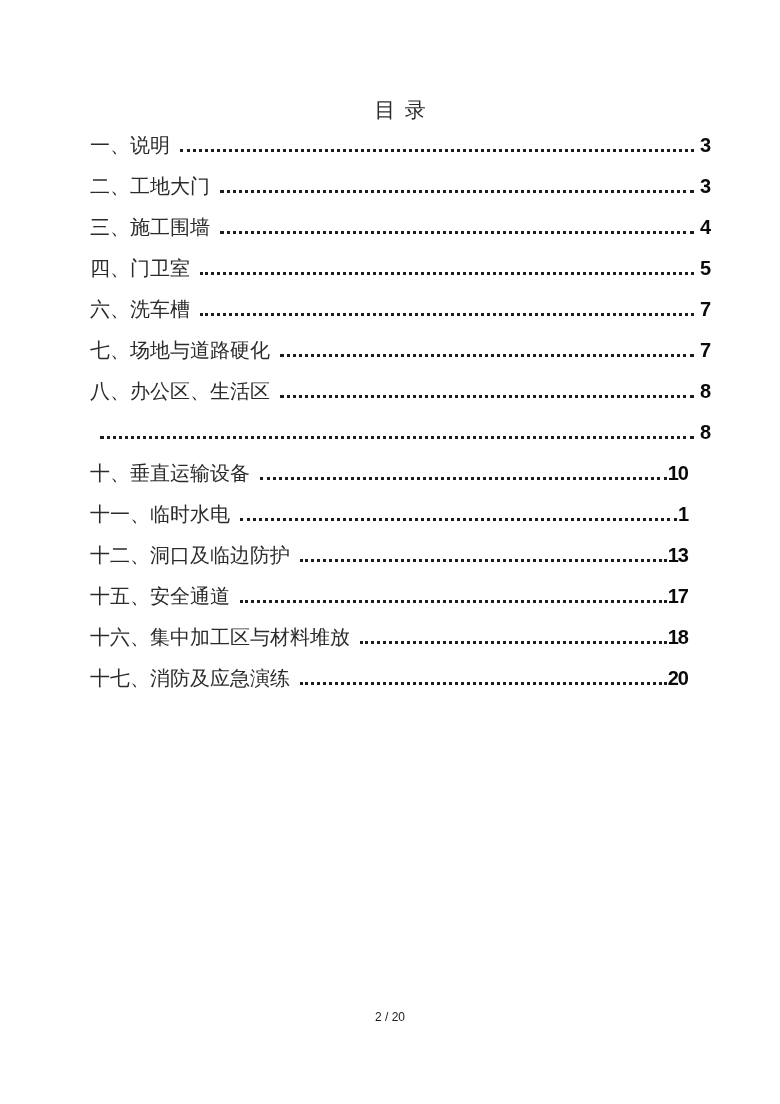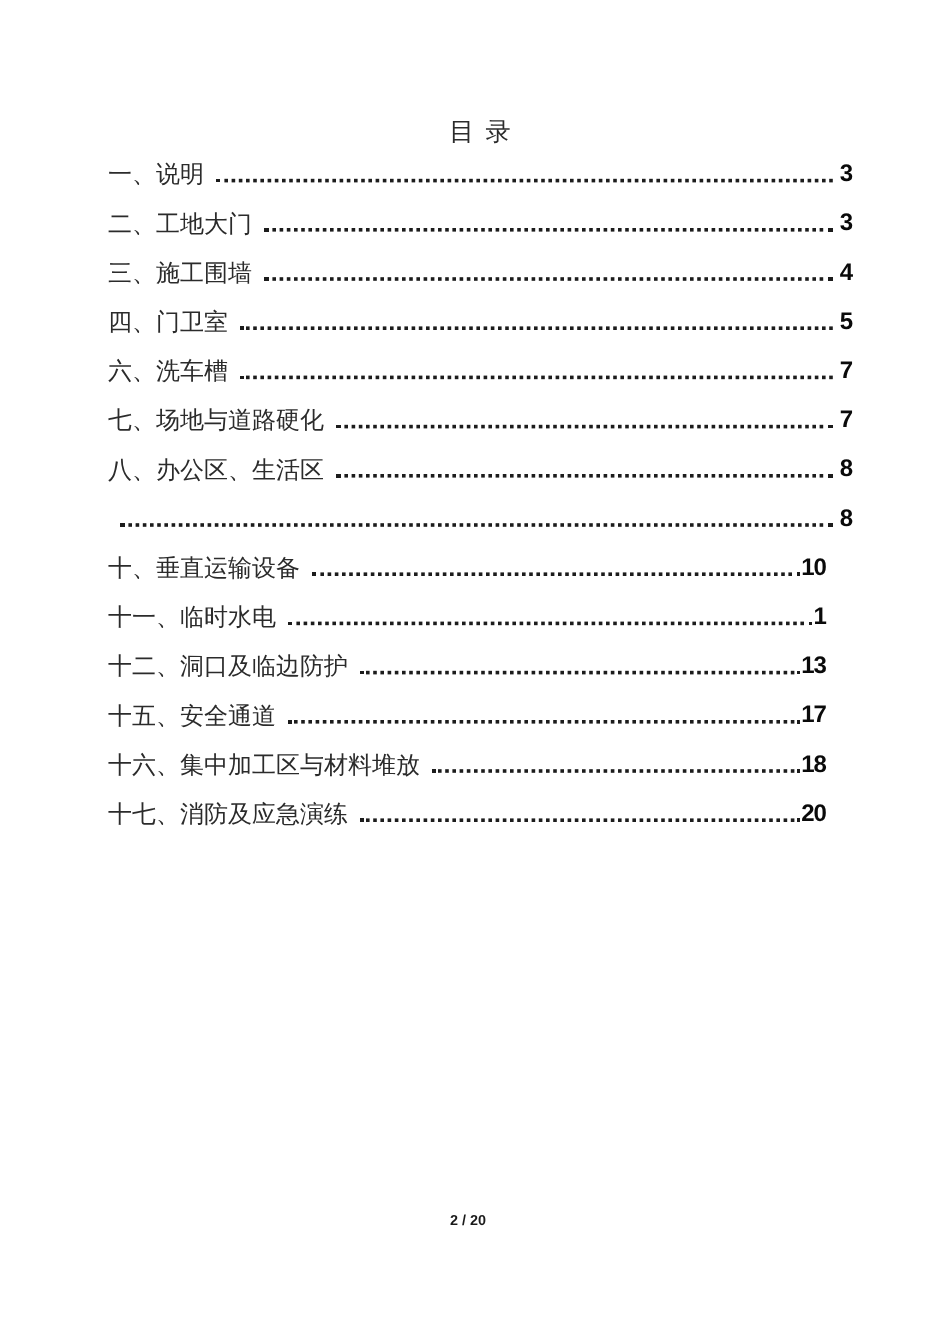--- a/index.html
+++ b/index.html
@@ -68,21 +68,21 @@
     white-space: nowrap;
     letter-spacing: -1px;
   }
   .page-footer {
     position: absolute;
     top: 1010px;
     left: 0;
     width: 780px;
     text-align: center;
     font-family: "Liberation Sans", sans-serif;
-    font-weight: 700;
+    font-weight: 400;
     font-size: 12px;
     color: #1a1a1a;
   }
 </style>
 </head>
 <body>
 
 <div class="doc-title">目 录</div>
 
 <div class="toc-list">

